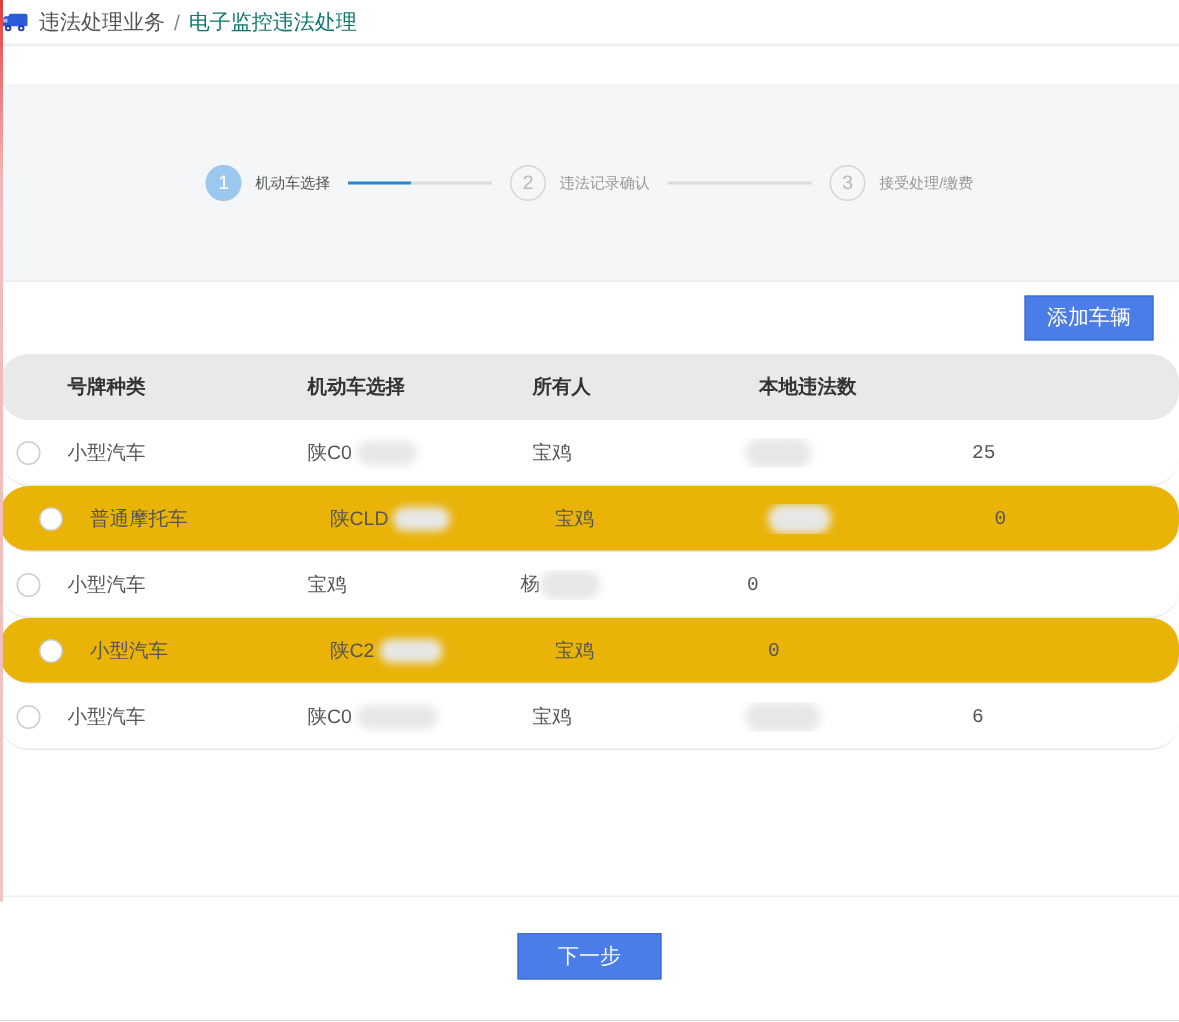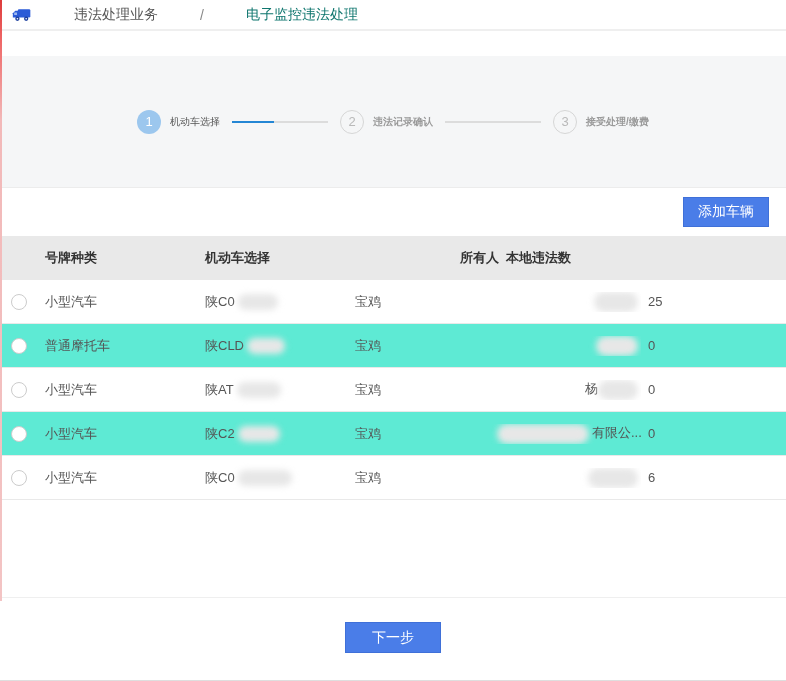--- a/index.html
+++ b/index.html
@@ -2,62 +2,62 @@
 <html><head>
 <meta charset="utf-8">
 <style>
   html,body{margin:0;padding:0;background:#fff;}
   body{font-family:"Liberation Sans","DejaVu Sans",sans-serif;color:#333;}
   .page{position:relative;width:786px;height:681px;background:#fff;box-sizing:border-box;border-bottom:1px solid #dedede;overflow:hidden;}
   .left-stripe{position:absolute;left:0;top:0;width:2px;height:601px;
     background:linear-gradient(to bottom,#dd3b3b 0,#e66 40px,#f2b9b9 120px,#f3c4c4 100%);z-index:5;}
 
   
-  .crumb-bar{height:29px;display:flex;align-items:center;padding-left:12px;
-    border-bottom:2px solid #efefef;background:#fff;gap:36px;}
+  .crumb-bar{height:29px;display:flex;align-items:center;padding-left:0;
+    border-bottom:2px solid #efefef;background:#fff;}
   .crumb-bar .icon{width:20px;height:16px;margin-right:6px;display:inline-flex;}
   .crumb-section{font-size:14px;color:#555;}
   .crumb-sep{font-size:14px;color:#888;margin:0 6px;}
   .crumb-current{font-size:14px;color:#0f766e;}
 
   .gap{height:25px;background:#fff;}
 
   
   .steps-panel{height:132px;background:#f5f6f7;border-bottom:1px solid #ececec;
     display:flex;align-items:center;justify-content:center;box-sizing:border-box;}
   .steps{display:flex;align-items:center;}
   .step{display:flex;align-items:center;}
   .step .circle{width:24px;height:24px;border-radius:50%;display:flex;align-items:center;justify-content:center;
     font-size:13px;box-sizing:border-box;}
   .step.active .circle{background:#9cc7ee;color:#fff;}
   .step.pending .circle{background:transparent;border:1px solid #d6d6d6;color:#b9b9b9;}
   .step .lbl{margin-left:9px;font-size:10px;}
   .step.active .lbl{color:#555;}
-  .step.pending .lbl{color:#999;font-weight:bold;}
+  .step.pending .lbl{color:#999;}
   .connector{width:96px;height:2px;margin:0 12px;background:#dcdcdc;}
   .connector.half{background:linear-gradient(to right,#2486d4 0 44%,#dcdcdc 44% 100%);}
 
   
   .toolbar{height:48px;background:#fff;display:flex;justify-content:flex-end;align-items:center;padding-right:17px;}
   .btn{background:#4a7de8;color:#fff;border:1px solid #3f70d8;border-radius:0;font-size:14px;
     font-family:inherit;cursor:pointer;}
   .btn.add{width:86px;height:30px;}
   .btn.next{width:96px;height:31px;display:block;margin:24px auto 0 auto;}
 
   
   .vtable{width:100%;}
-  .trow{display:flex;align-items:center;height:44px;box-sizing:border-box;border-bottom:1px solid #e9e9e9;background:#fff;font-size:13px;color:#555;}
+  .trow{display:flex;align-items:center;height:44px;box-sizing:border-box;border-bottom:1px solid #e9e9e9;background:#fff;font-size:13px;color:#555;border-radius:19px;}
   .trow.head{background:#e9e9e9;border-bottom:none;color:#333;font-weight:bold;}
-  .trow.alt{background:#5eead4;}
+  .trow.alt{background:#eab308;padding-left:15px;}
   .c0{width:38px;display:flex;justify-content:center;}
   .c1{width:160px;padding-left:7px;box-sizing:border-box;}
   .c2{width:150px;padding-left:7px;box-sizing:border-box;white-space:nowrap;}
   .c3{width:142px;padding-left:7px;box-sizing:border-box;}
-  .c4{width:151px;padding-left:7px;box-sizing:border-box;white-space:nowrap;overflow:hidden;text-align:right;}
-  .c5{flex:1;padding-left:7px;box-sizing:border-box;}
+  .c4{width:151px;padding-left:7px;box-sizing:border-box;white-space:nowrap;overflow:hidden;}
+  .c5{flex:1;padding-left:7px;box-sizing:border-box;font-family:Liberation Mono, monospace;}
   .radio{width:14px;height:14px;border:1px solid #ccc;border-radius:50%;background:#fff;display:inline-block;cursor:pointer;}
   .blur{display:inline-block;height:16px;border-radius:8px;background:#e7e7e7;filter:blur(3px);
     vertical-align:middle;margin-left:3px;}
   .blur.owner{height:20px;border-radius:10px;margin-left:0;margin-right:3px;}
 
   .panel-rest{height:97px;background:#fff;border-bottom:1px solid #efefef;}
   .footer{height:79px;background:#fff;}
 </style>
 </head>
 <body>
@@ -136,34 +136,32 @@
       <div class="c3">宝鸡</div>
       <div class="c4"><span></span><span class="blur owner" style="width:42px"></span><span></span></div>
       <div class="c5">0</div>
     </div>
 
     <div class="trow">
       <div class="c0">
           <span class="radio"></span>
         </div>
       <div class="c1">小型汽车</div>
-      <div class="c2"><span>陕AT</span><span class="blur" style="width:44px"></span></div>
       <div class="c3">宝鸡</div>
       <div class="c4"><span>杨</span><span class="blur owner" style="width:40px"></span><span></span></div>
       <div class="c5">0</div>
     </div>
 
     <div class="trow alt">
       <div class="c0">
           <span class="radio"></span>
         </div>
       <div class="c1">小型汽车</div>
       <div class="c2"><span>陕C2</span><span class="blur" style="width:42px"></span></div>
       <div class="c3">宝鸡</div>
-      <div class="c4"><span></span><span class="blur owner" style="width:92px"></span><span>有限公...</span></div>
       <div class="c5">0</div>
     </div>
 
     <div class="trow">
       <div class="c0">
           <span class="radio"></span>
         </div>
       <div class="c1">小型汽车</div>
       <div class="c2"><span>陕C0</span><span class="blur" style="width:54px"></span></div>
       <div class="c3">宝鸡</div>

